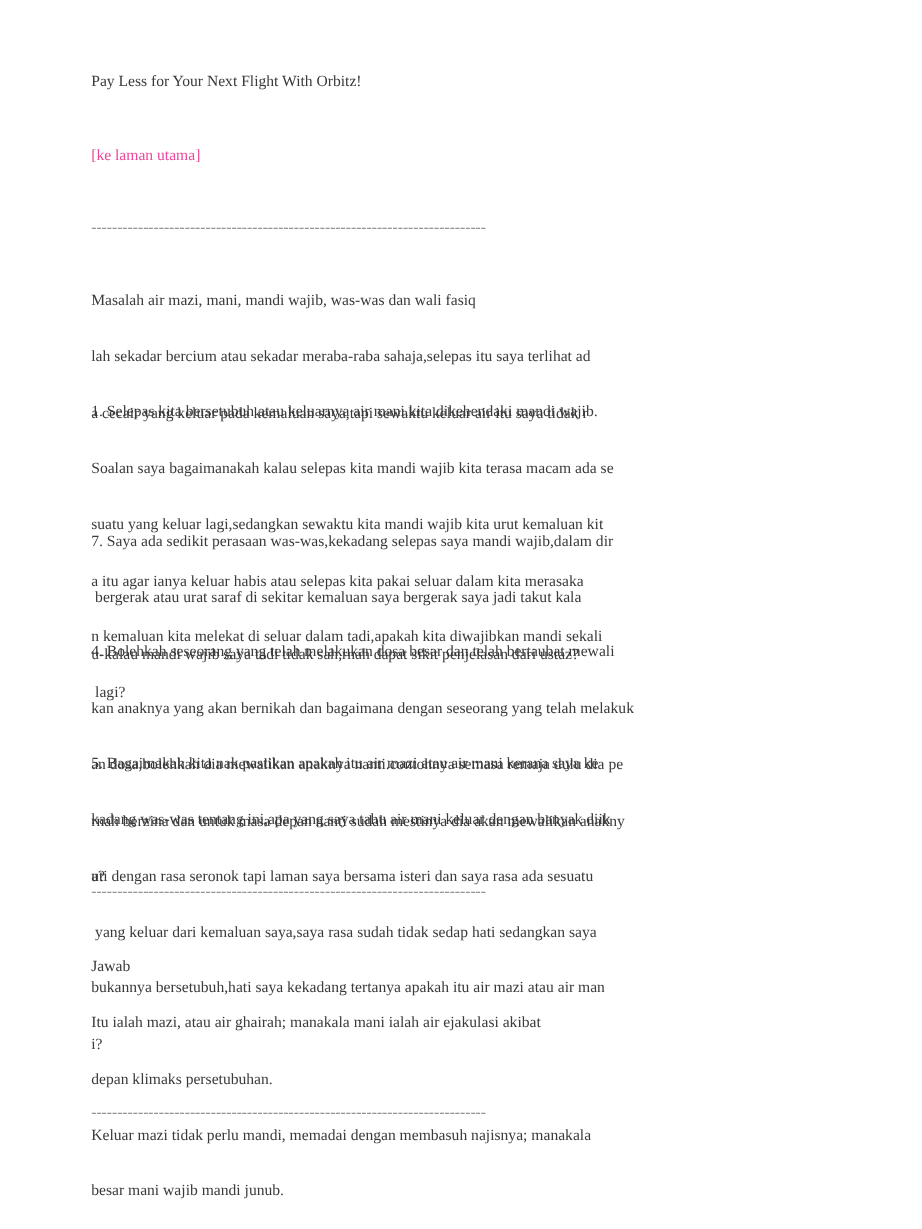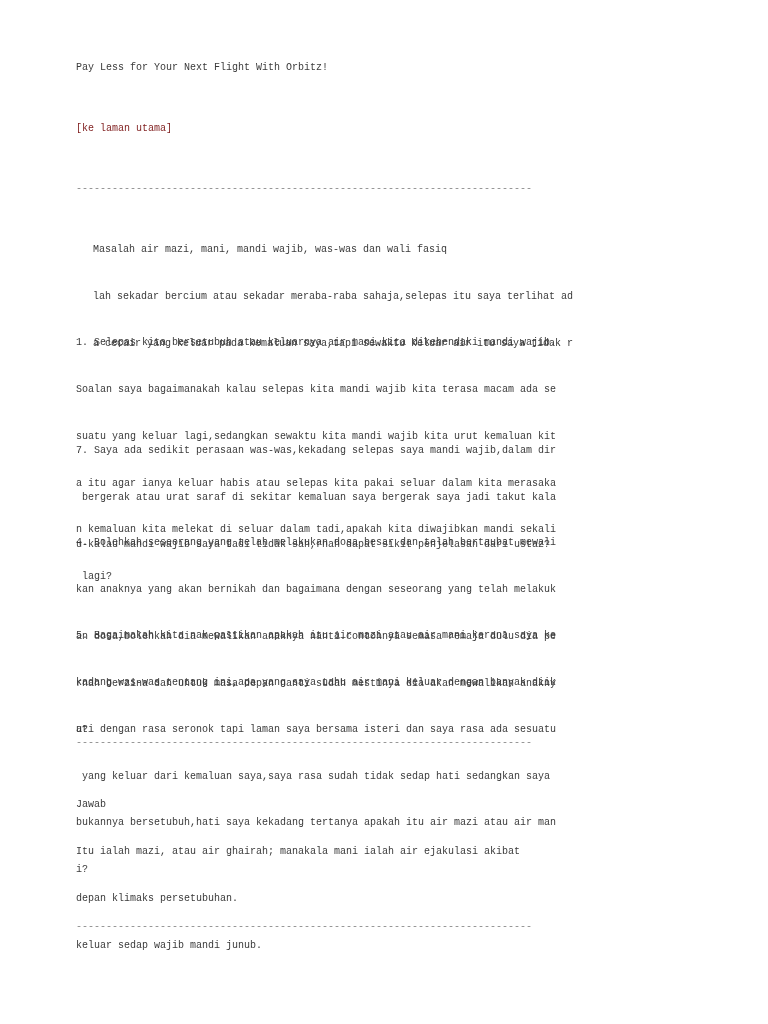--- a/index.html
+++ b/index.html
@@ -15,43 +15,43 @@
       font-family: "Liberation Mono", "DejaVu Sans Mono", monospace;
       font-size: 13.1px;
       line-height: 15.6px;
       color: #3a3a3a;
     }
     .block {
       position: absolute;
       left: 76px;
       margin: 0;
       white-space: pre;
-      font-family: Liberation Mono, monospace;
-      font-size: 10px;
+      font-family: Liberation Serif, serif;
+      font-size: 13px;
       line-height: 15.6px;
       color: #3a3a3a;
     }
     .line { display: block; height: 15.6px; }
-    a.link { color: #7f1d1d; text-decoration: none; }
+    a.link { color: #ec4899; text-decoration: none; }
     .divider { color: #8a8a8a; letter-spacing: 0; }
   </style>
 </head>
 <body>
 
 <div class="block" style="top:29px;">
   <span class="line">Pay Less for Your Next Flight With Orbitz!</span>
 </div>
 
 <div class="block" style="top:90px;">
   <a class="line link" href="#">[ke laman utama]</a>
 </div>
 
 <div class="block divider" style="top:181px;">----------------------------------------------------------------------------</div>
 
-<div class="block" style="top:211px;margin-left:17px;">
+<div class="block" style="top:211px;">
   <span class="line">Masalah air mazi, mani, mandi wajib, was-was dan wali fasiq</span>
   <span class="line">lah sekadar bercium atau sekadar meraba-raba sahaja,selepas itu saya terlihat ad</span>
   <span class="line">a cecair yang keluar pada kemaluan saya,tapi sewaktu keluar air itu saya tidak r</span>
 </div>
 
 <div class="block" style="top:304px;">
   <span class="line">1. Selepas kita bersetubuh atau keluarnya air mani.kita dikehendaki mandi wajib.</span>
   <span class="line">Soalan saya bagaimanakah kalau selepas kita mandi wajib kita terasa macam ada se</span>
   <span class="line">suatu yang keluar lagi,sedangkan sewaktu kita mandi wajib kita urut kemaluan kit</span>
   <span class="line">a itu agar ianya keluar habis atau selepas kita pakai seluar dalam kita merasaka</span>
@@ -81,19 +81,20 @@
   <span class="line">bukannya bersetubuh,hati saya kekadang tertanya apakah itu air mazi atau air man</span>
   <span class="line">i?</span>
 </div>
 
 <div class="block divider" style="top:735px;">----------------------------------------------------------------------------</div>
 
 <div class="block" style="top:766px;">
   <span class="line">Jawab</span>
   <span class="line">Itu ialah mazi, atau air ghairah; manakala mani ialah air ejakulasi akibat</span>
   <span class="line">depan klimaks persetubuhan.</span>
-  <span class="line">keluar sedap wajib mandi junub.</span>
+  <span class="line">Keluar mazi tidak perlu mandi, memadai dengan membasuh najisnya; manakala</span>
+  <span class="line">besar mani wajib mandi junub.</span>
   
   
   
 </div>
 
 <div class="block divider" style="top:919px;">----------------------------------------------------------------------------</div>
 
 </body></html>

